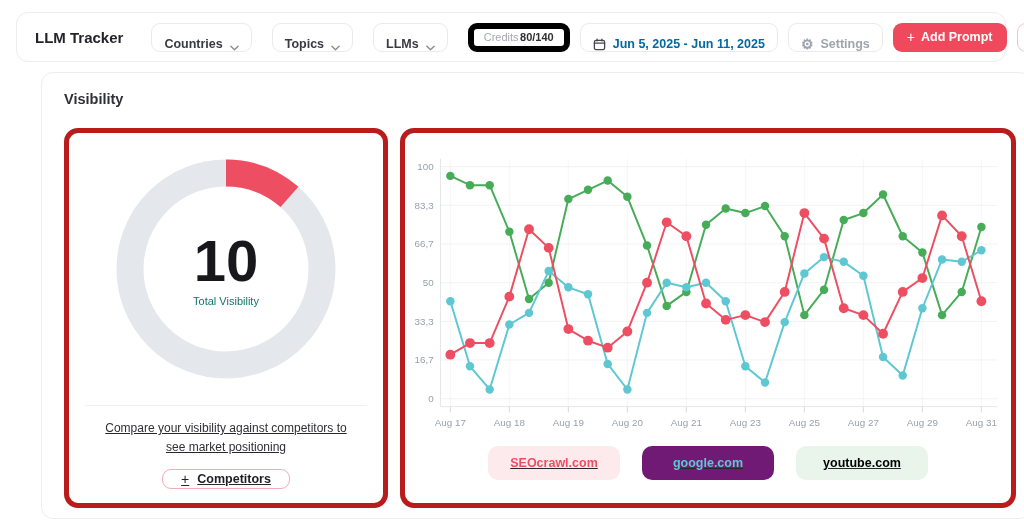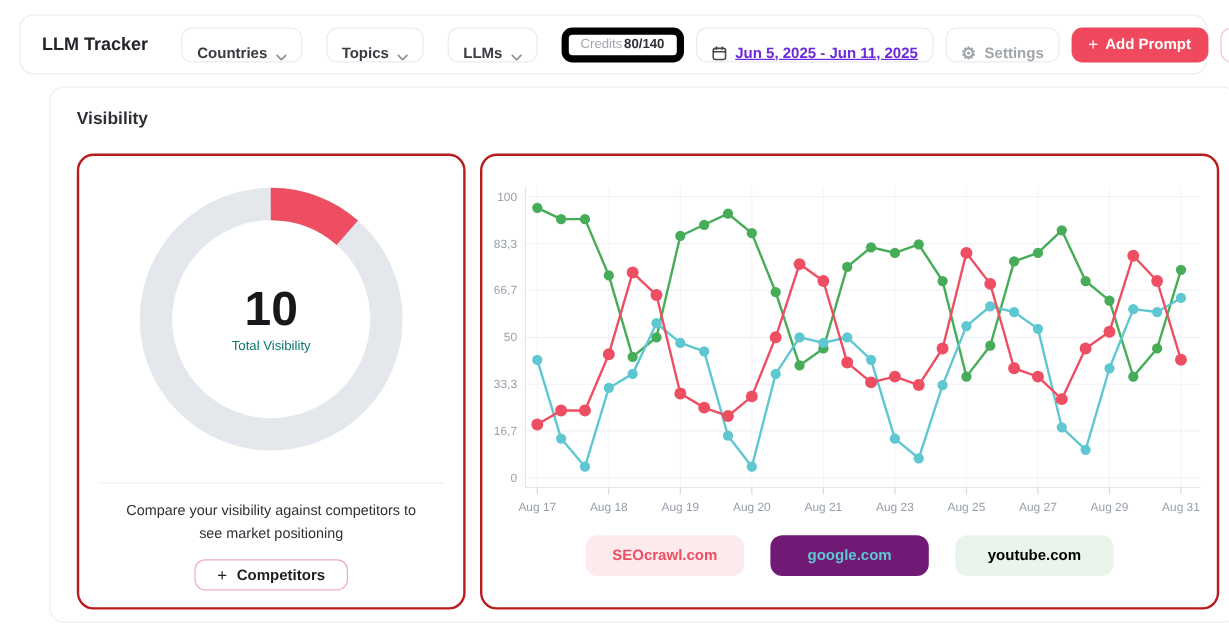--- a/index.html
+++ b/index.html
@@ -25,45 +25,45 @@
   .right-cluster{margin-left:auto;display:flex;align-items:center;gap:10px;}
   .credits{
     border:6px solid #000000;border-radius:9px;height:29px;width:102px;
     box-sizing:border-box;padding:4px 10px 0;display:flex;flex-direction:column;justify-content:center;
   }
   .credits-row{display:flex;justify-content:space-between;align-items:baseline;font-size:11px;line-height:1.1;}
   .credits-label{color:#a3a7b0;}
   .credits-value{color:#2f2f36;font-weight:600;}
   .credits-track{height:3px;background:#eceef1;border-radius:2px;margin-top:4px;overflow:hidden;}
   .credits-fill{height:100%;background:#42b45a;border-radius:2px;width:30%;}
-  .datebtn{font-weight:600;color:#6d28d9;text-decoration:underline;}
+  .datebtn{font-weight:600;color:#0369a1;}
   .cal{width:13px;height:13px;}
   .cal *{fill:none;stroke:#46464e;stroke-width:1.4;stroke-linecap:round;}
   .settingsbtn{color:#a0a4ad;font-weight:600;}
   .gear{font-size:14px;line-height:1;color:#a0a4ad;}
   .addprompt{
     background:#f0495d;color:#fff;border:none;border-radius:9px;height:29px;
     display:flex;align-items:center;gap:6px;padding:0 14px;
     font-size:12.5px;font-weight:600;cursor:pointer;font-family:inherit;white-space:nowrap;
   }
   .addprompt .plus{font-size:14px;font-weight:400;}
   .exportbtn{border-color:#f7c1ca;font-weight:700;color:#23232a;}
   .main-card{
     position:absolute;left:16px;top:72px;width:990px;height:447px;
     border:1px solid #ededf1;border-radius:12px;background:#fff;
     box-sizing:border-box;padding:18px 14px 14px 22px;margin-left:25px;
   }
   .section-title{margin:0;font-size:14.5px;font-weight:600;color:#2f2f36;}
   .cards-row{display:flex;gap:12px;margin-top:21px;}
-  .card{border:2px solid #b91c1c;border-radius:14px;background:#fff;box-sizing:border-box;}
+  .card{border:5px solid #b91c1c;border-radius:14px;background:#fff;box-sizing:border-box;text-decoration:underline;}
   .donut-card{width:324px;height:380px;display:flex;flex-direction:column;align-items:center;padding:14px 16px;}
   .donut-wrap{position:relative;width:236px;height:236px;margin-top:4px;}
   .donut-wrap svg{display:block;}
   .donut-center{position:absolute;inset:0;display:flex;flex-direction:column;align-items:center;justify-content:center;}
-  .donut-value{font-size:40px;font-weight:700;color:#17171c;line-height:1;}
+  .donut-value{font-size:58px;font-weight:700;color:#17171c;line-height:1;}
   .donut-label{font-size:11px;color:#0f766e;margin-top:5px;}
   .divider{width:100%;border:none;border-top:1px solid #f0f0f3;margin:18px 0 0;}
   .desc{font-size:12px;color:#2f2f36;font-weight:500;text-align:center;line-height:1.55;margin:13px 0 0;}
   .desc span{display:block;}
   .competitors-btn{
     margin-top:13px;background:#fff;border:1px solid #f2adb8;border-radius:9px;height:31px;
     display:flex;align-items:center;gap:8px;padding:0 18px;
     font-size:12.5px;font-weight:600;color:#1e1e24;cursor:pointer;font-family:inherit;
   }
   .competitors-btn .plus{font-size:14px;font-weight:400;}

